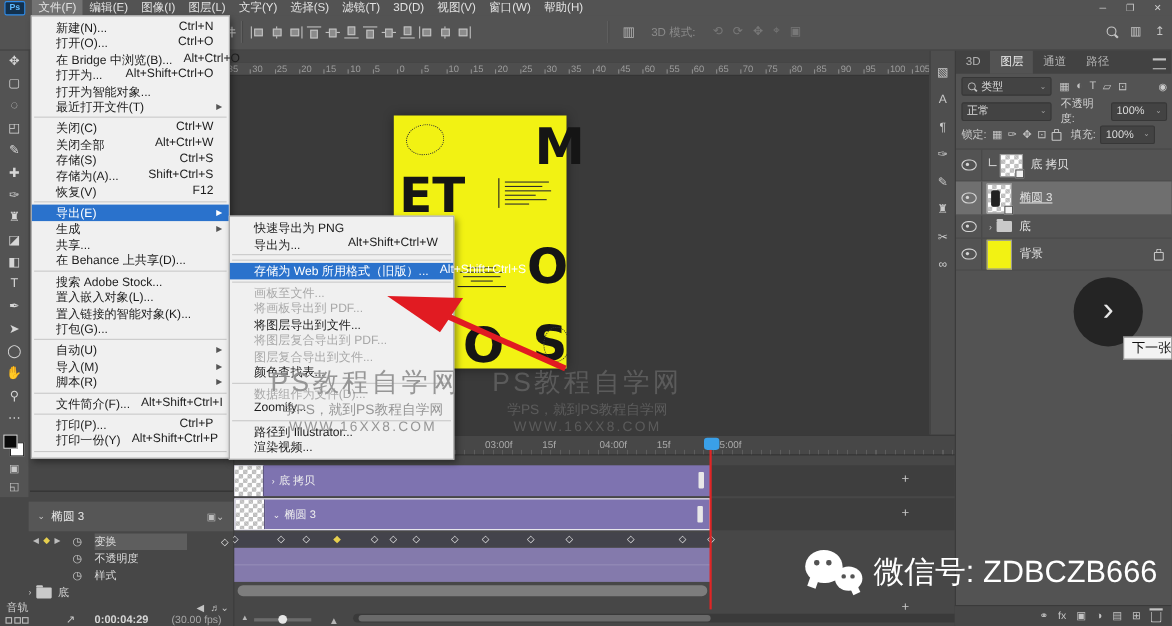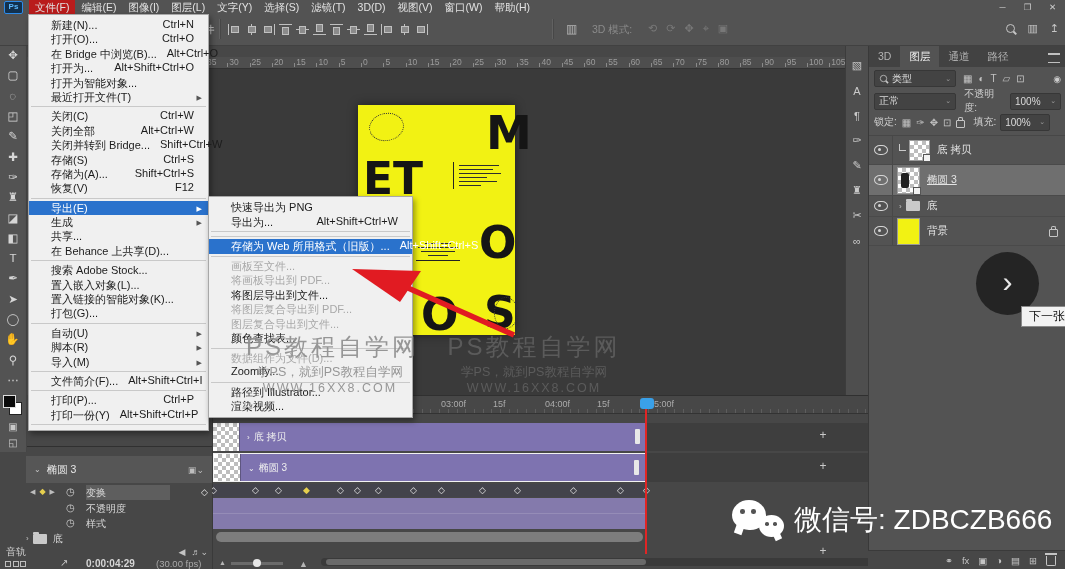--- a/index.html
+++ b/index.html
@@ -4,21 +4,21 @@
 <style>
   html,body{margin:0;padding:0}
   body{width:1065px;height:569px;overflow:hidden;position:relative;background:#535353;
        font-family:"Liberation Sans",sans-serif;-webkit-font-smoothing:antialiased;cursor:default}
 
   
   .titlebar{position:absolute;left:0;top:0;width:1065px;height:14px;background:#535353;display:flex;align-items:center;z-index:15}
   .ps-logo{width:17px;height:11px;margin:0 6px 0 4px;background:#12314e;border:1px solid #2d8ceb;border-radius:2px;
            color:#5db9ff;font-size:8px;font-weight:bold;line-height:10px;text-align:center}
   .tb-menu{font-size:10.5px;color:#e2e2e2;padding:0 6px;line-height:14px;white-space:nowrap}
-  .tb-menu.on{background:#b91c1c}
+  .tb-menu.on{background:#737373}
   .win-controls{position:absolute;right:0;top:0;height:14px;display:flex}
   .win-controls span{width:25px;text-align:center;font-size:8.5px;color:#cfcfcf;line-height:14px}
 
   
   .optionsbar{position:absolute;left:0;top:14px;width:1065px;height:31px;background:#535353;border-bottom:1px solid #414141;z-index:6}
   .ob-label{position:absolute;left:183px;top:9px;font-size:10.5px;color:#dcdcdc}
   .ob-div{position:absolute;top:5px;width:1px;height:20px;background:#616161;border-right:1px solid #474747}
   .align-row{position:absolute;left:228px;top:10px;display:flex;gap:4px;align-items:center}
   .alico{width:13px;height:11px;position:relative;display:inline-block}
   .alico::before{content:'';position:absolute;background:#c0c0c0}
@@ -730,25 +730,20 @@
       <span class="sc">Ctrl+W</span>
       <span class="arr"></span>
     </div>
 
     <div class="mi">
       <span class="lab">关闭全部</span>
       <span class="sc">Alt+Ctrl+W</span>
       <span class="arr"></span>
     </div>
 
-    <div class="mi">
-      <span class="lab">关闭并转到 Bridge...</span>
-      <span class="sc">Shift+Ctrl+W</span>
-      <span class="arr"></span>
-    </div>
 
     <div class="mi">
       <span class="lab">存储(S)</span>
       <span class="sc">Ctrl+S</span>
       <span class="arr"></span>
     </div>
 
     <div class="mi">
       <span class="lab">存储为(A)...</span>
       <span class="sc">Shift+Ctrl+S</span>
@@ -827,27 +822,27 @@
       
     </div>
 
     <div class="mi">
       <span class="lab">自动(U)</span>
       <span class="sc"></span>
       <span class="arr on"></span>
     </div>
 
     <div class="mi">
+      <span class="lab">导入(M)</span>
+      <span class="sc"></span>
+      <span class="arr on"></span>
+    </div>
+
+    <div class="mi">
       <span class="lab">脚本(R)</span>
-      <span class="sc"></span>
-      <span class="arr on"></span>
-    </div>
-
-    <div class="mi">
-      <span class="lab">导入(M)</span>
       <span class="sc"></span>
       <span class="arr on"></span>
     </div>
 
     <div class="mi sep">
       
       
       
     </div>
 

